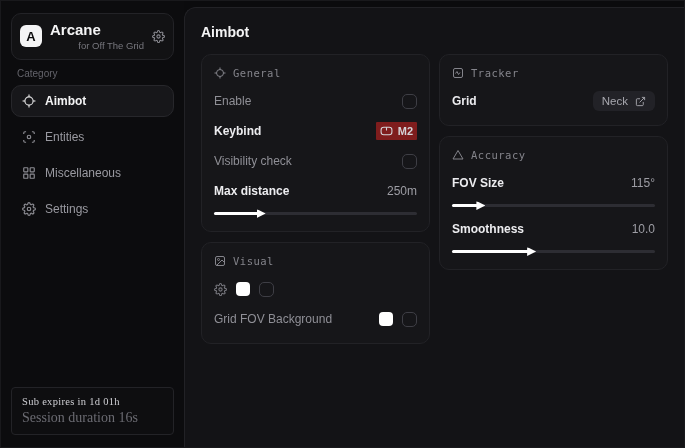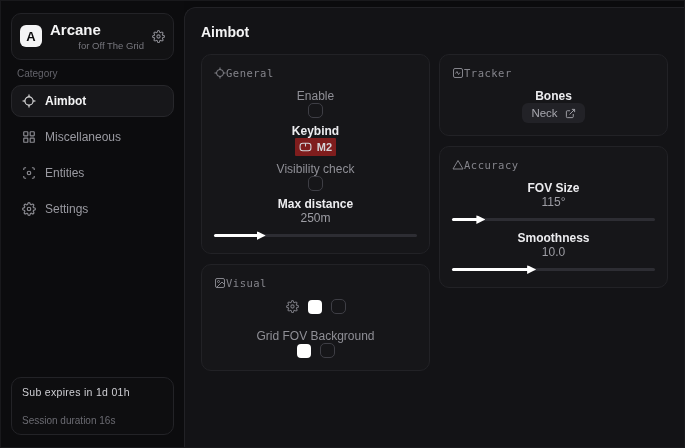--- a/index.html
+++ b/index.html
@@ -14,33 +14,33 @@
   .brand-text { flex:1; line-height:1.25; }
   .brand-name { font-size:15px; font-weight:bold; color:#f4f4f5; }
   .brand-sub { font-size:9.5px; color:#77777e;text-align:right; }
   .brand-gear { color:#8a8a91; display:flex; }
   .category-label { margin:8px 6px 6px; font-size:10px; color:#64646b; }
   .nav { display:flex; flex-direction:column; gap:4px; }
   .nav-item { display:flex; align-items:center; gap:9px; padding:8px 10px; border-radius:10px; color:#9a9aa1; font-size:12px; border:1px solid transparent; cursor:default; }
   .nav-item.active { background:#17171a; border-color:#27272b; color:#f4f4f5; font-weight:bold; }
   .nav-item .nicon { display:flex; color:inherit; opacity:.9; }
   .sidebar-spacer { flex:1; }
-  .sub-card { border:1px solid #232327; border-radius:10px; padding:8px 10px; background:#0e0e10; font-family:Liberation Sans, sans-serif; }
+  .sub-card { border:1px solid #232327; border-radius:4px; padding:8px 10px; background:#0e0e10; font-family:Liberation Serif, serif; }
   .sub-line1 { font-size:10.5px; color:#cfcfd4; letter-spacing:.3px; }
-  .sub-line2 { font-size:10px; color:#6b6b72; margin-top:17px; }
+  .sub-line2 { font-size:14px; color:#6b6b72; margin-top:3px; }
 
   
   .main { flex:1; background:#131316; border-left:1px solid #222226; border-top:1px solid #222226; border-top-left-radius:12px; margin-top:6px; padding:14px 16px; overflow:hidden; }
   .page-title { font-size:14px; font-weight:bold; color:#f4f4f5; margin:2px 0 14px; }
   .columns { display:flex; gap:9px; align-items:flex-start; }
   .col { flex:1; display:flex; flex-direction:column; gap:10px; }
   .card { background:#161619; border:1px solid #222226; border-radius:10px; padding:12px; }
-  .card-head { display:flex; align-items:center; color:#84848b; font-family:"DejaVu Sans Mono", monospace; font-size:10.5px; letter-spacing:.5px; margin-bottom:10px; }
+  .card-head { display:flex; align-items:center; gap:7px; color:#84848b; font-family:"DejaVu Sans Mono", monospace; font-size:10.5px; letter-spacing:.5px; margin-bottom:10px; }
   .card-head .hicon { display:flex; }
-  .row { display:flex; align-items:center; justify-content:space-between; min-height:24px; margin-top:6px;flex-direction:column; }
+  .row { display:flex; align-items:center; justify-content:space-between; min-height:24px; margin-top:6px; }
   .row:first-of-type { margin-top:0; }
   .lbl-muted { color:#8f8f96; font-size:12px; }
   .lbl-strong { color:#ececef; font-size:12px; font-weight:bold; }
   .val { color:#9d9da4; font-size:12px; }
   .checkbox { width:15px; height:15px; border:1.5px solid #3e3e45; border-radius:5px; background:transparent; }
   .kbd-badge { display:flex; align-items:center; gap:5px; background:#7f1d1d; border-radius:1px; padding:3px 4px; color:#d4d4d8; font-size:11px; font-weight:bold; }
   .select-btn { display:flex; align-items:center; gap:7px; background:#222227; border-radius:6px; padding:4px 9px; color:#a7a7ae; font-size:11.5px; }
   .ctrl-group { display:flex; align-items:center; gap:9px; }
   .swatch { width:14px; height:14px; background:#ffffff; border-radius:4px; }
   .mini-gear { color:#77777e; display:flex; }
@@ -80,39 +80,39 @@
               <line x1="12" y1="19" x2="12" y2="23"></line>
               <line x1="1" y1="12" x2="5" y2="12"></line>
               <line x1="19" y1="12" x2="23" y2="12"></line>
             </svg>
         </span>
         <span>Aimbot</span>
       </div>
       <div class="nav-item">
         <span class="nicon">
           <svg width="14" height="14" viewBox="0 0 24 24" fill="none" stroke="currentColor" stroke-width="2">
-              <rect x="3" y="3" width="7" height="7" rx="1"></rect>
-              <rect x="14" y="3" width="7" height="7" rx="1"></rect>
-              <rect x="3" y="14" width="7" height="7" rx="1"></rect>
-              <rect x="14" y="14" width="7" height="7" rx="1"></rect>
-            </svg>
-        </span>
-        <span>Miscellaneous</span>
-      </div>
-      <div class="nav-item">
-        <span class="nicon">
-          <svg width="14" height="14" viewBox="0 0 24 24" fill="none" stroke="currentColor" stroke-width="2">
               <path d="M3 7V5a2 2 0 0 1 2-2h2"></path>
               <path d="M17 3h2a2 2 0 0 1 2 2v2"></path>
               <path d="M21 17v2a2 2 0 0 1-2 2h-2"></path>
               <path d="M7 21H5a2 2 0 0 1-2-2v-2"></path>
               <circle cx="12" cy="12" r="3"></circle>
             </svg>
         </span>
         <span>Entities</span>
+      </div>
+      <div class="nav-item">
+        <span class="nicon">
+          <svg width="14" height="14" viewBox="0 0 24 24" fill="none" stroke="currentColor" stroke-width="2">
+              <rect x="3" y="3" width="7" height="7" rx="1"></rect>
+              <rect x="14" y="3" width="7" height="7" rx="1"></rect>
+              <rect x="3" y="14" width="7" height="7" rx="1"></rect>
+              <rect x="14" y="14" width="7" height="7" rx="1"></rect>
+            </svg>
+        </span>
+        <span>Miscellaneous</span>
       </div>
       <div class="nav-item">
         <span class="nicon">
           <svg width="14" height="14" viewBox="0 0 24 24" fill="none" stroke="currentColor" stroke-width="2">
               <circle cx="12" cy="12" r="3"></circle>
               <path d="M19.4 15a1.65 1.65 0 0 0 .33 1.82l.06.06a2 2 0 1 1-2.83 2.83l-.06-.06a1.65 1.65 0 0 0-1.82-.33 1.65 1.65 0 0 0-1 1.51V21a2 2 0 1 1-4 0v-.09a1.65 1.65 0 0 0-1-1.51 1.65 1.65 0 0 0-1.82.33l-.06.06a2 2 0 1 1-2.83-2.83l.06-.06a1.65 1.65 0 0 0 .33-1.82 1.65 1.65 0 0 0-1.51-1H3a2 2 0 1 1 0-4h.09a1.65 1.65 0 0 0 1.51-1 1.65 1.65 0 0 0-.33-1.82l-.06-.06a2 2 0 1 1 2.83-2.83l.06.06a1.65 1.65 0 0 0 1.82.33h0a1.65 1.65 0 0 0 1-1.51V3a2 2 0 1 1 4 0v.09a1.65 1.65 0 0 0 1 1.51h0a1.65 1.65 0 0 0 1.82-.33l.06-.06a2 2 0 1 1 2.83 2.83l-.06.06a1.65 1.65 0 0 0-.33 1.82v0a1.65 1.65 0 0 0 1.51 1H21a2 2 0 1 1 0 4h-.09a1.65 1.65 0 0 0-1.51 1z"></path>
             </svg>
         </span>
         <span>Settings</span>
       </div>
@@ -221,21 +221,21 @@
             <span class="hicon">
               <svg width="12" height="12" viewBox="0 0 24 24" fill="none" stroke="currentColor" stroke-width="2">
                   <rect x="3" y="3" width="18" height="18" rx="3"></rect>
                   <path d="M7 13l3-4 3 6 3-4"></path>
                 </svg>
             </span>
             <span>Tracker</span>
           </div>
 
           <div class="row">
-            <span class="lbl-strong">Bones</span>
+            <span class="lbl-strong">Grid</span>
             <span class="select-btn">
               <span>Neck</span>
               <span>
                 <svg width="11" height="11" viewBox="0 0 24 24" fill="none" stroke="currentColor" stroke-width="2">
                     <polyline points="15 3 21 3 21 9"></polyline>
                     <line x1="10" y1="14" x2="21" y2="3"></line>
                     <path d="M18 13v6a2 2 0 0 1-2 2H5a2 2 0 0 1-2-2V8a2 2 0 0 1 2-2h6"></path>
                   </svg>
               </span>
             </span>

